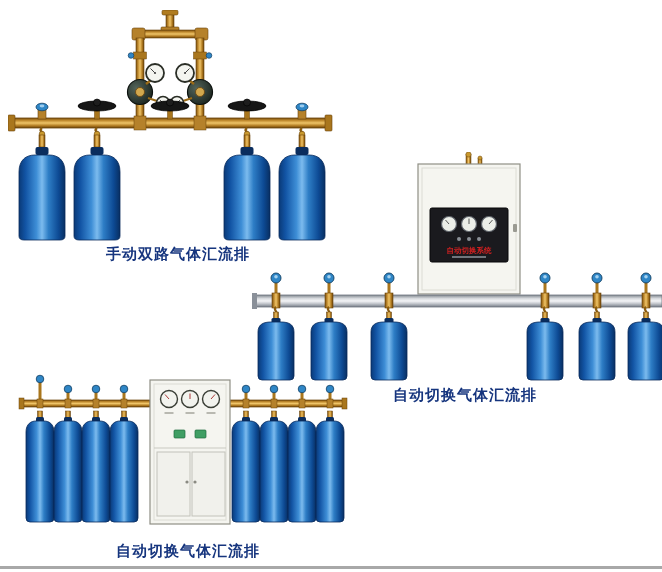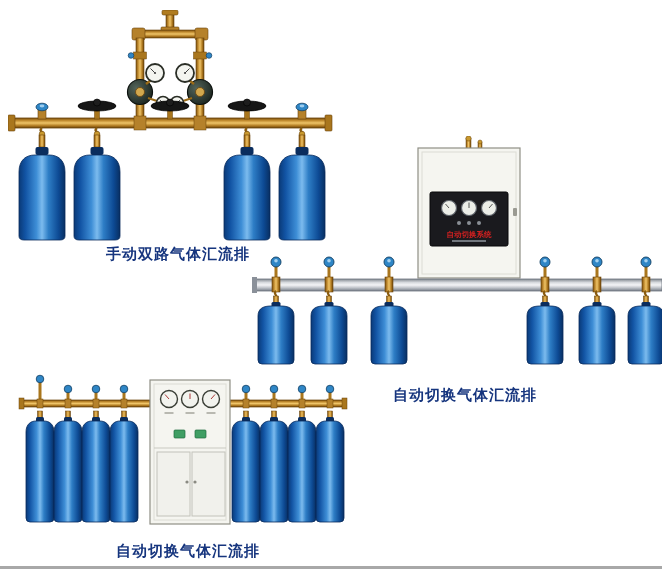--- a/index.html
+++ b/index.html
@@ -170,21 +170,21 @@
         <path d="M294,118 C289,121.5 298.5,122.5 294,126" fill="none" stroke="#8a5c10" stroke-width="2.4"></path>
         <circle cx="294" cy="124" r="2.8" fill="#c9992e" stroke="#6b440b" stroke-width="0.6"></circle>
         <rect x="291" y="125" width="6" height="12" fill="url(#brassH1)" stroke="#6b440b" stroke-width="0.6"></rect>
         <rect x="287.5" y="137" width="13" height="8" rx="2" fill="#0a2d5e"></rect>
         <path d="M271,226 L271,162 C271,150 278,145 287,145 L301,145 C310,145 317,150 317,162 L317,226 Q317,230 312,230 L276,230 Q271,230 271,226 Z" fill="url(#cyl1)" stroke="#07295a" stroke-width="0.8"></path>
       </g>
     </svg>
   </div>
   <div class="caption" style="left:8px; top:245px; width:340px;">手动双路气体汇流排</div>
 
-  <div class="product" style="left:252px; top:136px; width:410px; height:232px;">
+  <div class="product" style="left:252px; top:152px; width:410px; height:232px;">
     <svg width="410" height="232" viewBox="0 0 410 232">
       <defs>
         <linearGradient id="cyl2" x1="0" y1="0" x2="1" y2="0">
           <stop offset="0" stop-color="#0a3a78"></stop>
             <stop offset="0.14" stop-color="#1254a4"></stop>
           <stop offset="0.38" stop-color="#3e8ed6"></stop>
             <stop offset="0.5" stop-color="#7cbbee"></stop>
           <stop offset="0.64" stop-color="#2e7ec6"></stop>
             <stop offset="0.86" stop-color="#0d4a94"></stop>
           <stop offset="1" stop-color="#082f62"></stop>

